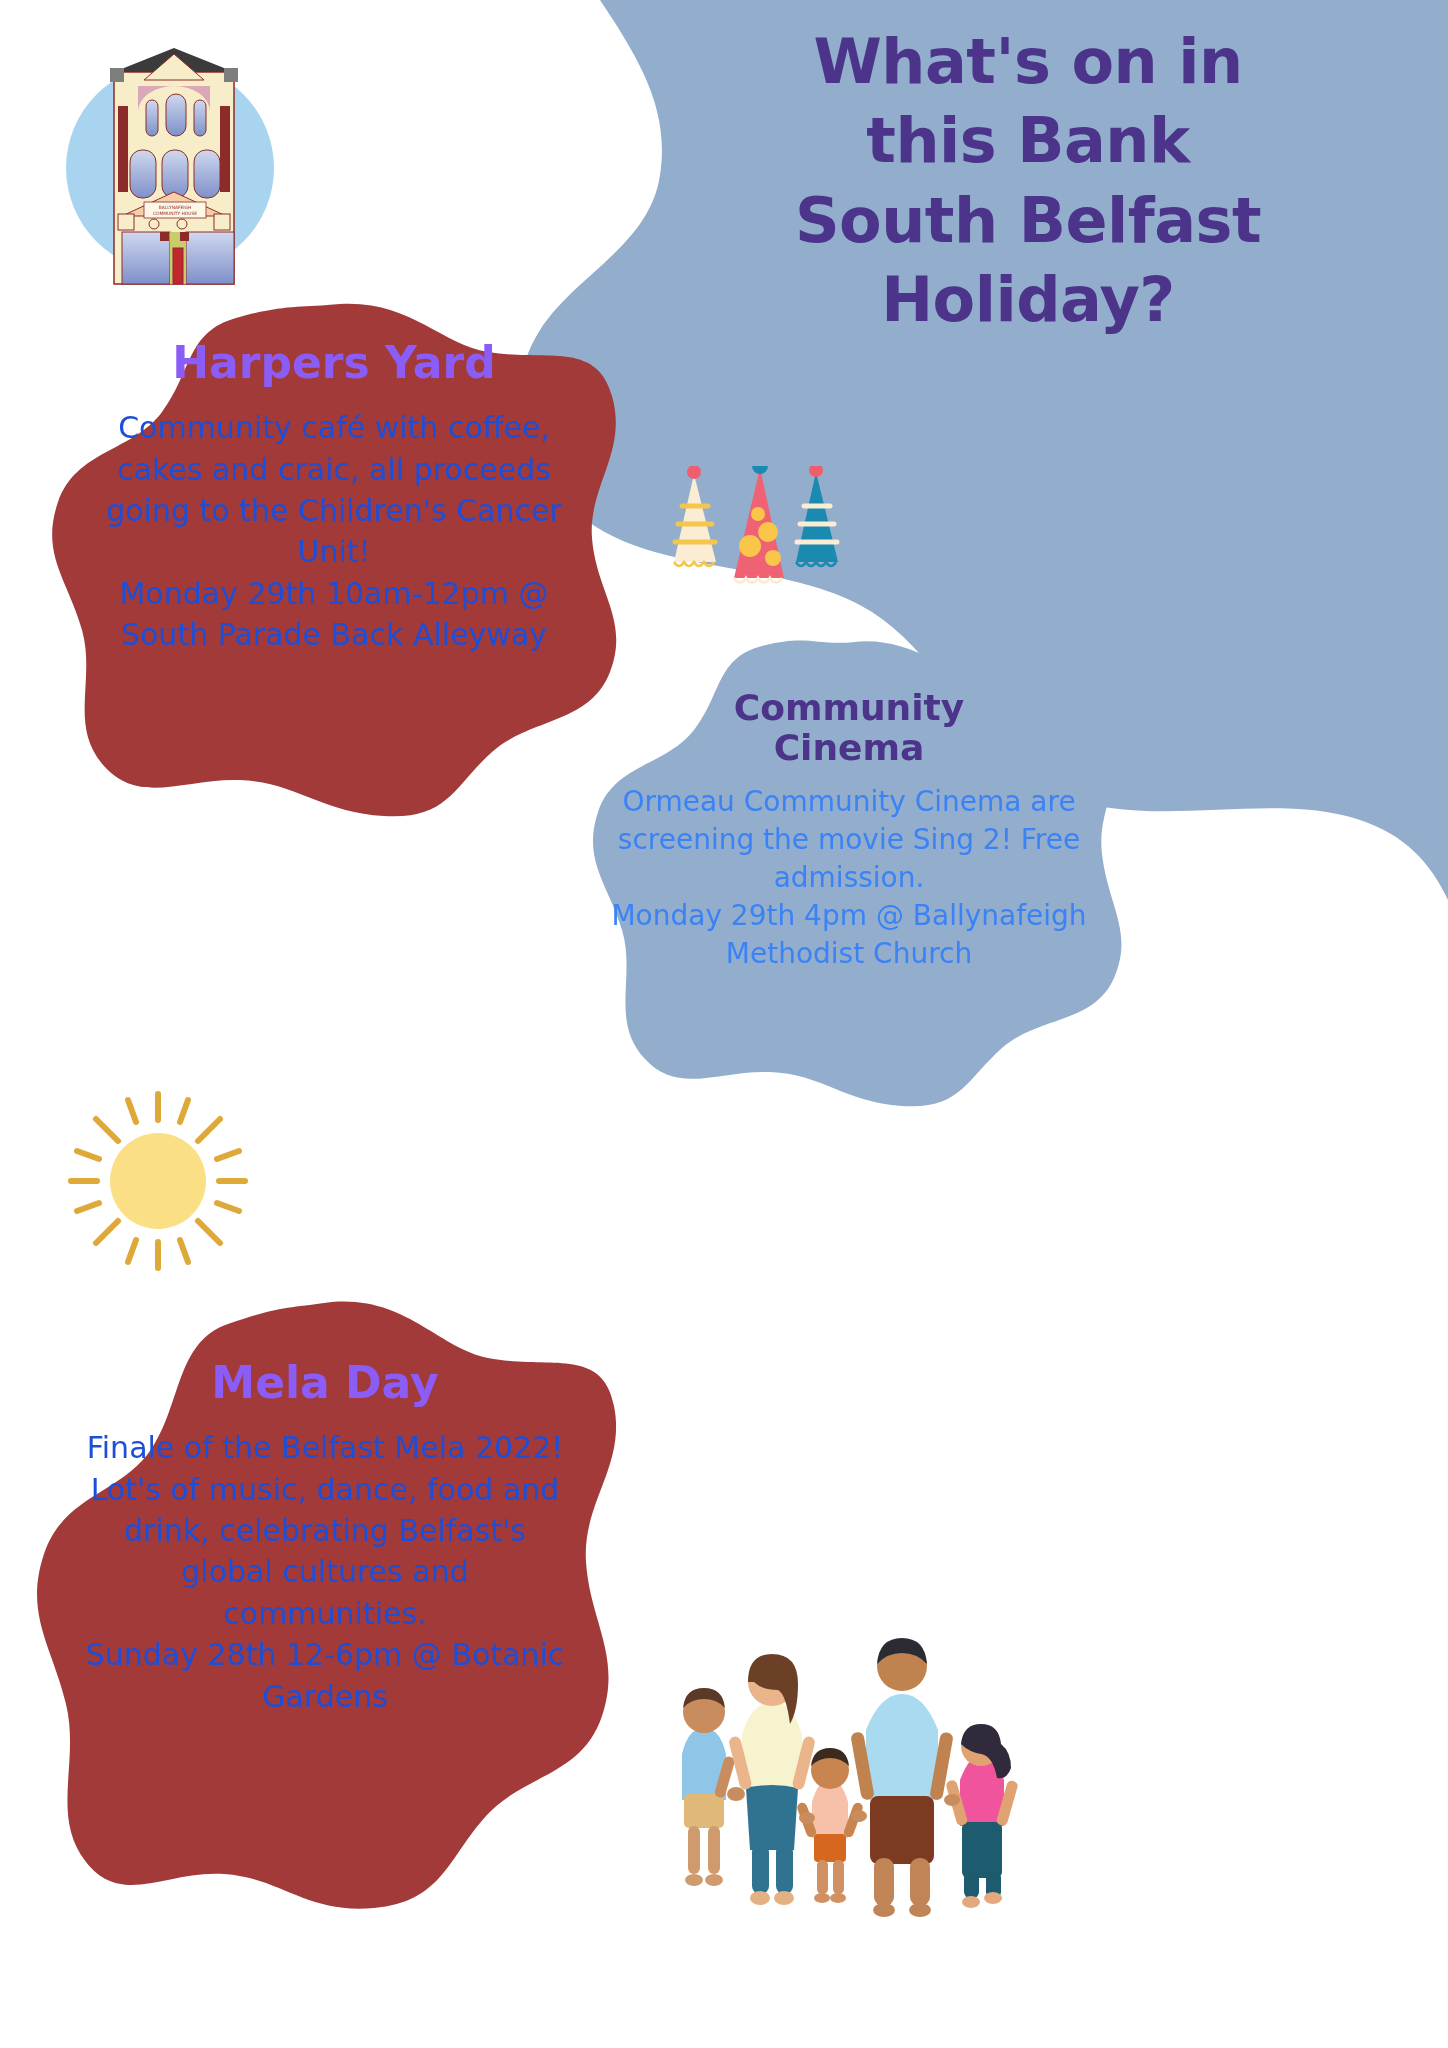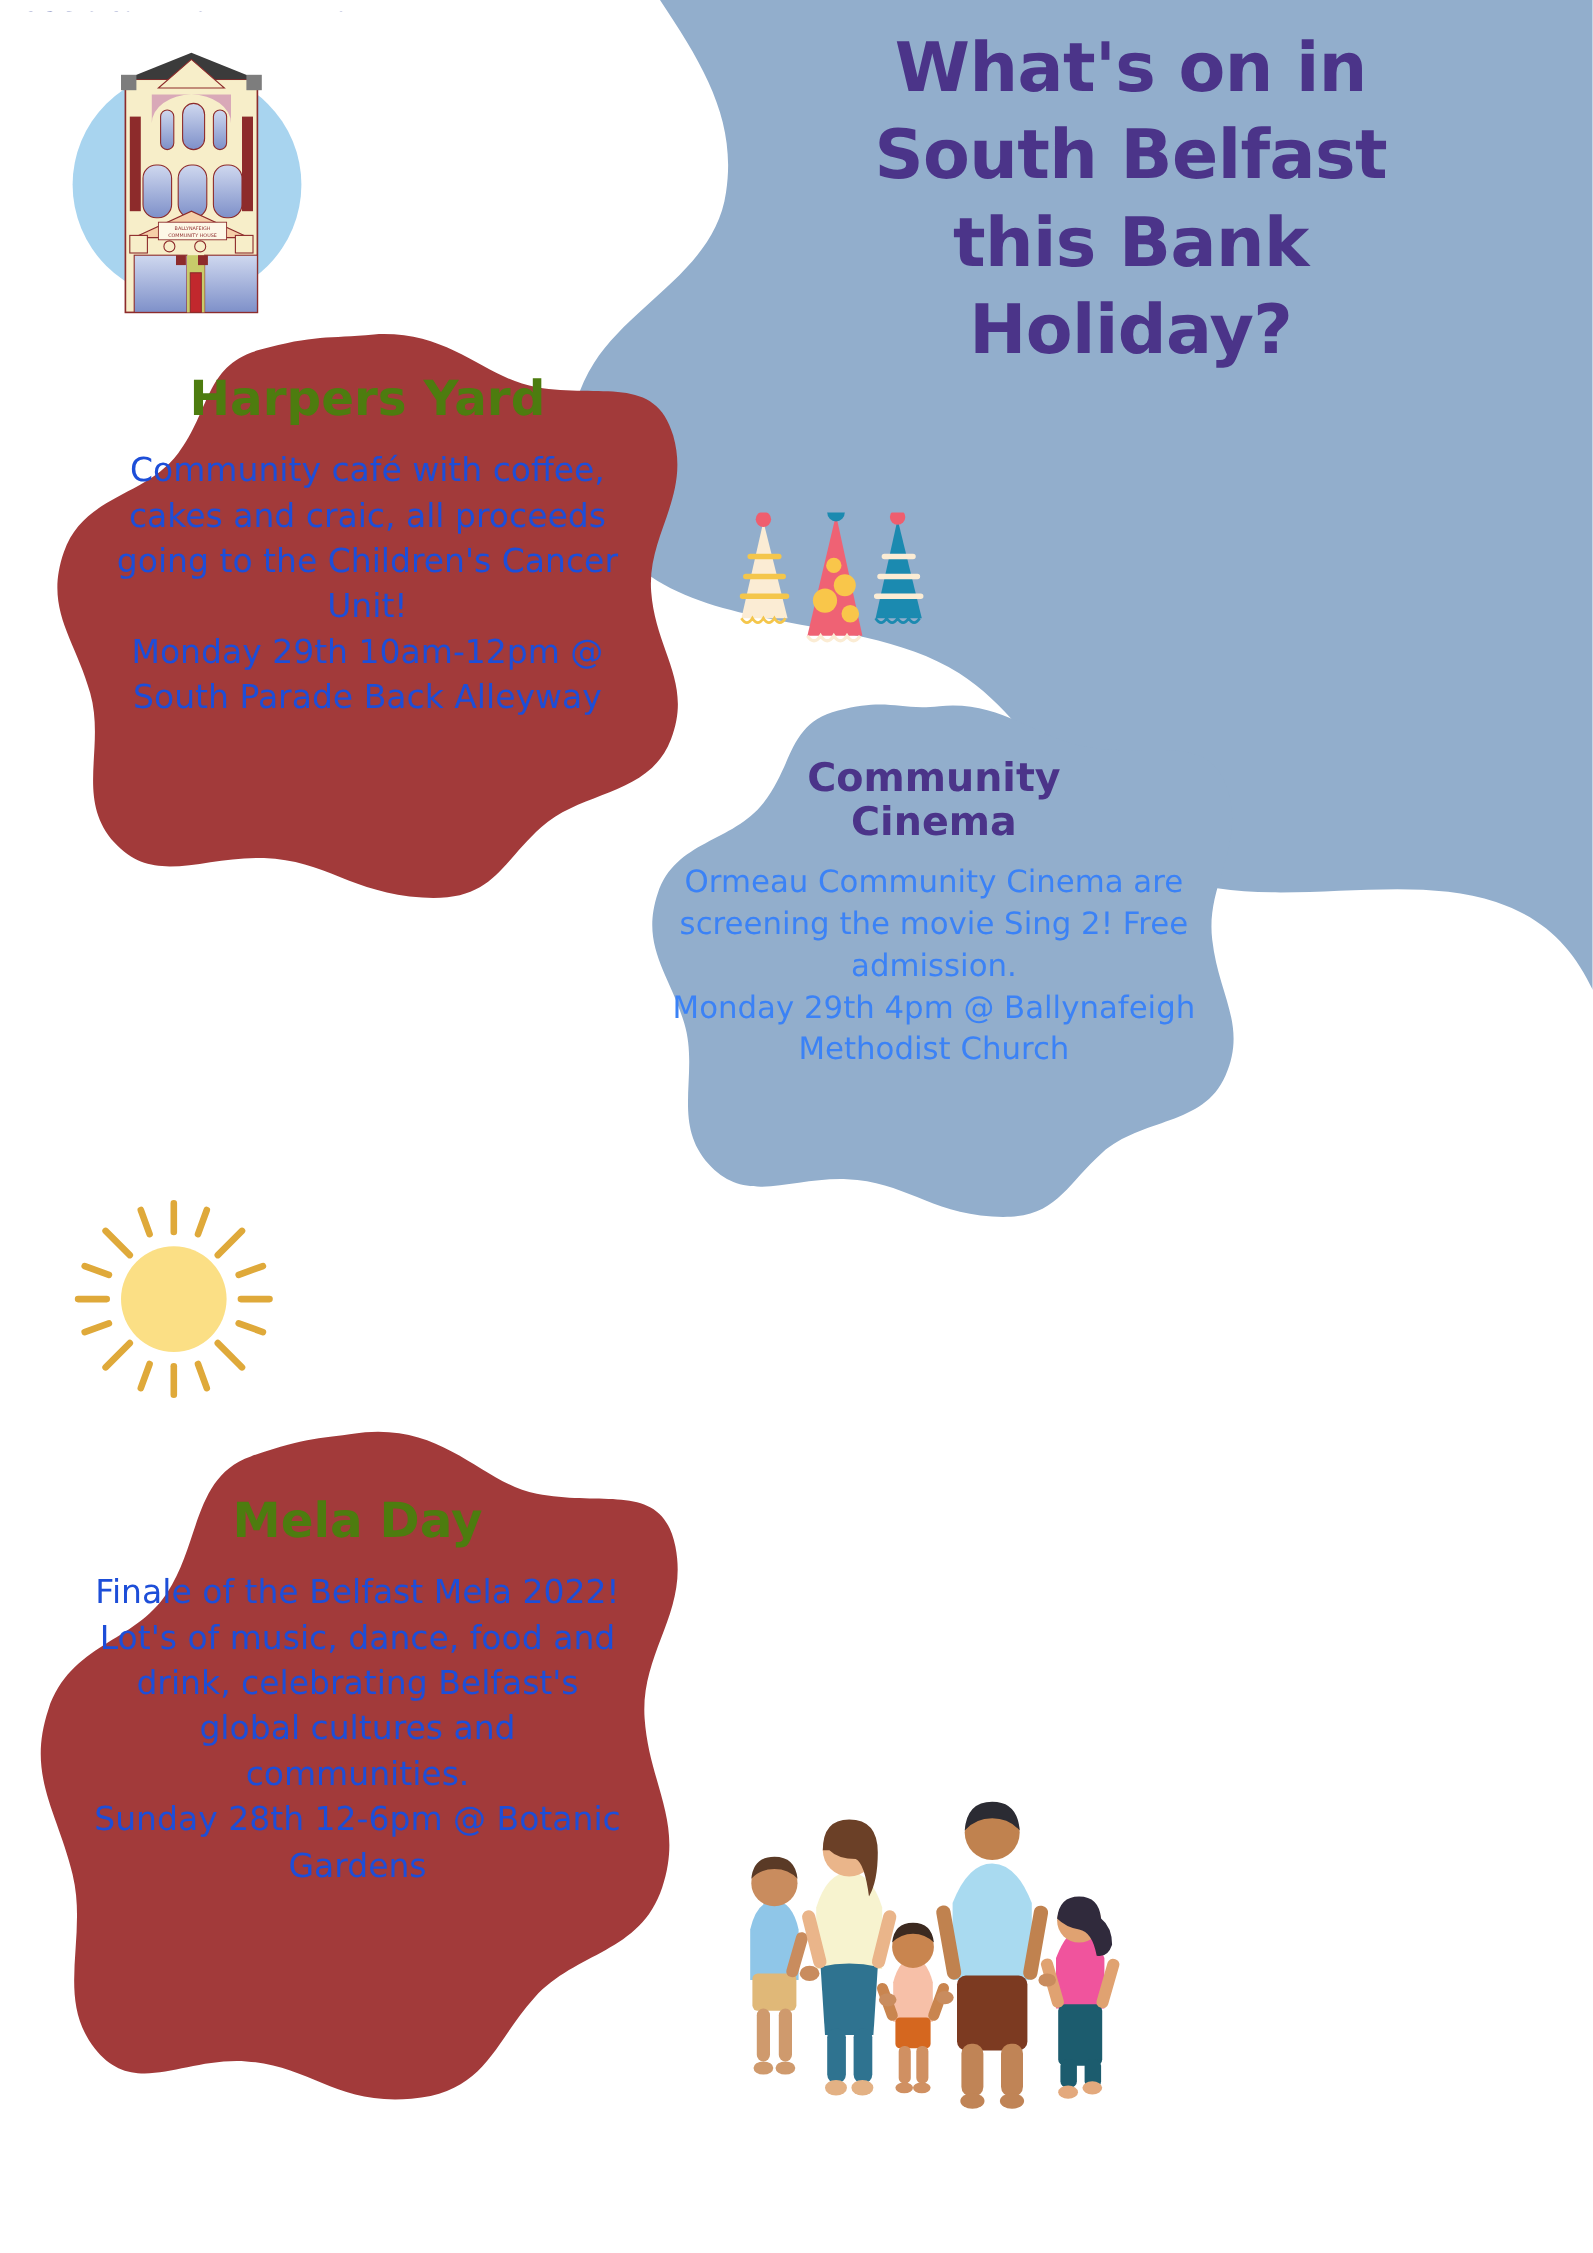--- a/index.html
+++ b/index.html
@@ -40,21 +40,21 @@
     font-size:44px;
     line-height:1.12;
     margin:0 0 20px 0;
   }
   .card-body{
     font-size:30px;
     line-height:1.38;
     margin:0;
   }
 
-  .red .card-title{color:#4d7c0f;}
+  .red .card-title{color:#8b5cf6;}
   .red .card-body{color:#1d4ed8;}
   .blue .card-title{color:#4b3489;}
   .blue .card-body{color:#3b82f6;}
 
   
   #blob-harpers{left:40px;top:300px;width:588px;height:520px;}
   #blob-harpers .content{left:54px;top:38px;width:480px;}
 
   
   #blob-mela{left:24px;top:1296px;width:600px;height:640px;}
@@ -143,22 +143,22 @@
         <rect x="152" y="222" width="16" height="52" fill="#c8cc6a"></rect>
         <rect x="155" y="238" width="10" height="36" fill="#c1282d" stroke="#8d2b2b"></rect>
         <rect x="142" y="222" width="9" height="9" fill="#8d2b2b"></rect>
         <rect x="162" y="222" width="9" height="9" fill="#8d2b2b"></rect>
       </g>
     </svg>
   </div>
 
   <div class="heading">
     <div>What's on in</div>
+    <div>this Bank</div>
     <div>South Belfast</div>
-    <div>this Bank</div>
     <div>Holiday?</div>
   </div>
 
   <div class="blob red" id="blob-harpers">
     <svg width="588" height="520" viewBox="0 0 588 520" aria-hidden="true">
       <path d="M300,4 C370,0 400,44 448,52 C506,62 556,40 572,96
                C588,152 548,186 552,238 C556,292 590,320 570,372
                C550,424 490,418 452,452 C414,486 408,520 344,516
                C280,512 256,482 200,480 C144,478 100,506 64,466
                C28,426 56,380 42,330 C28,280 0,254 18,202

